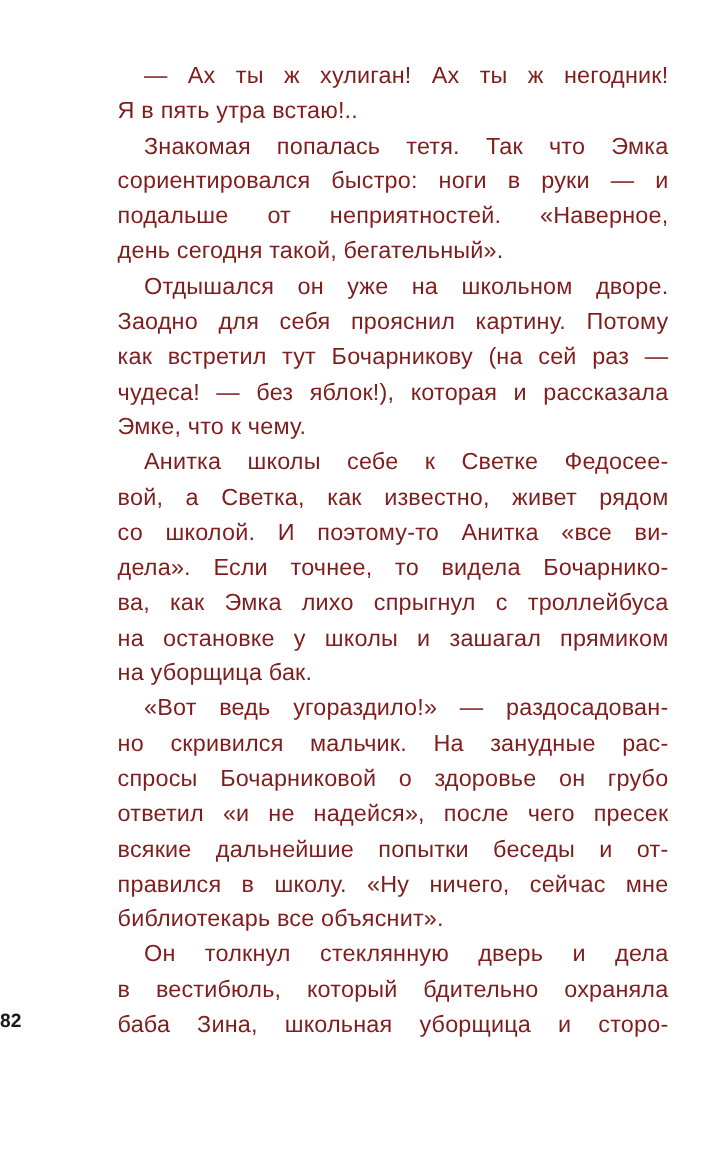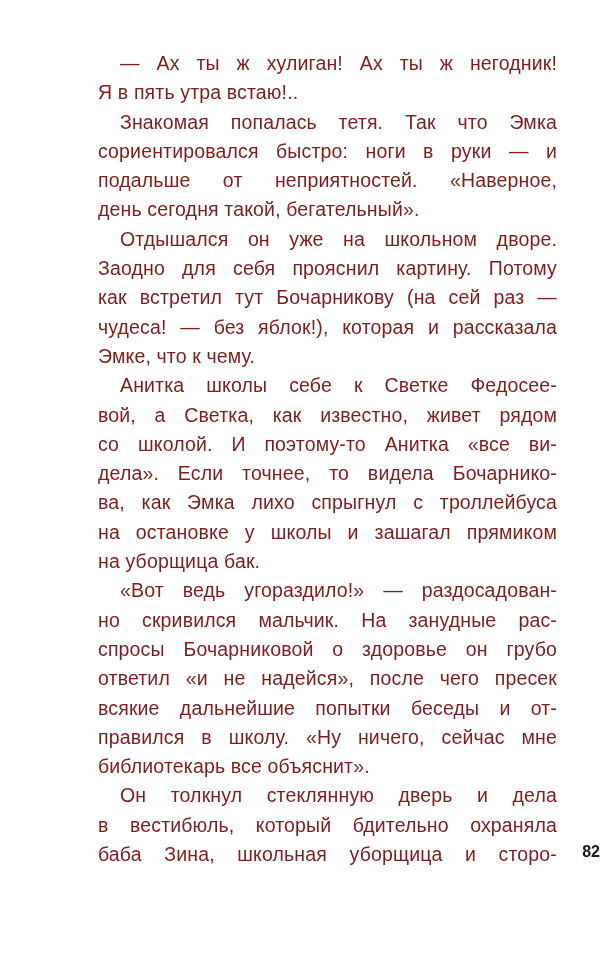--- a/index.html
+++ b/index.html
@@ -36,21 +36,21 @@
       padding-left: 22px;
     }
     .line.last {
       text-align-last: left;
     }
     .page-number {
       position: absolute;
       left: 0;
       width: 600px;
       top: 843px;
-      text-align: right;
+      text-align: left;
       font-family: "Liberation Sans", "DejaVu Sans", sans-serif;
       font-size: 16px;
       font-weight: bold;
       color: #1a1a1a;
     }
   </style>
 </head>
 <body>
 
 <div class="page-text">

